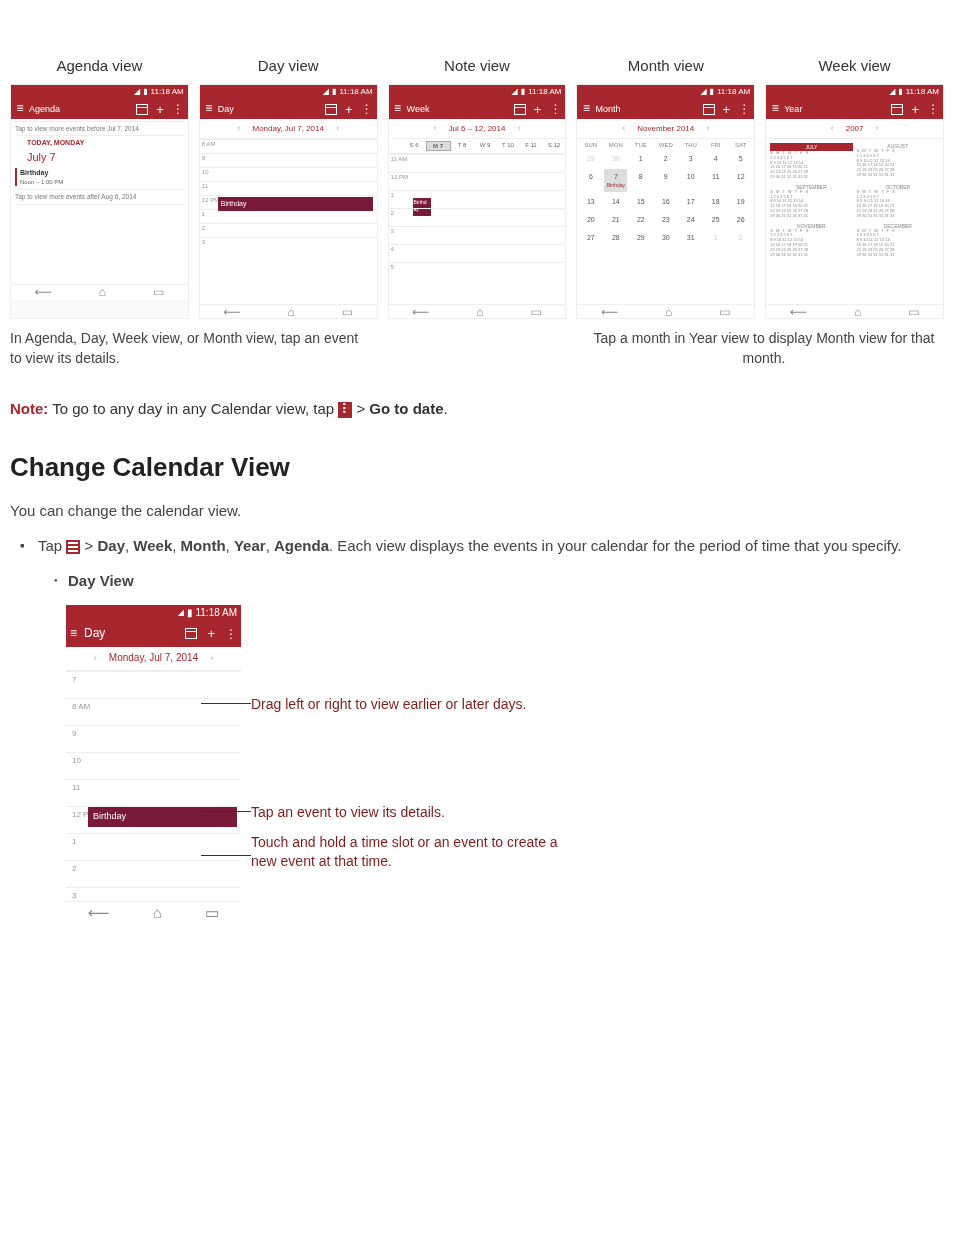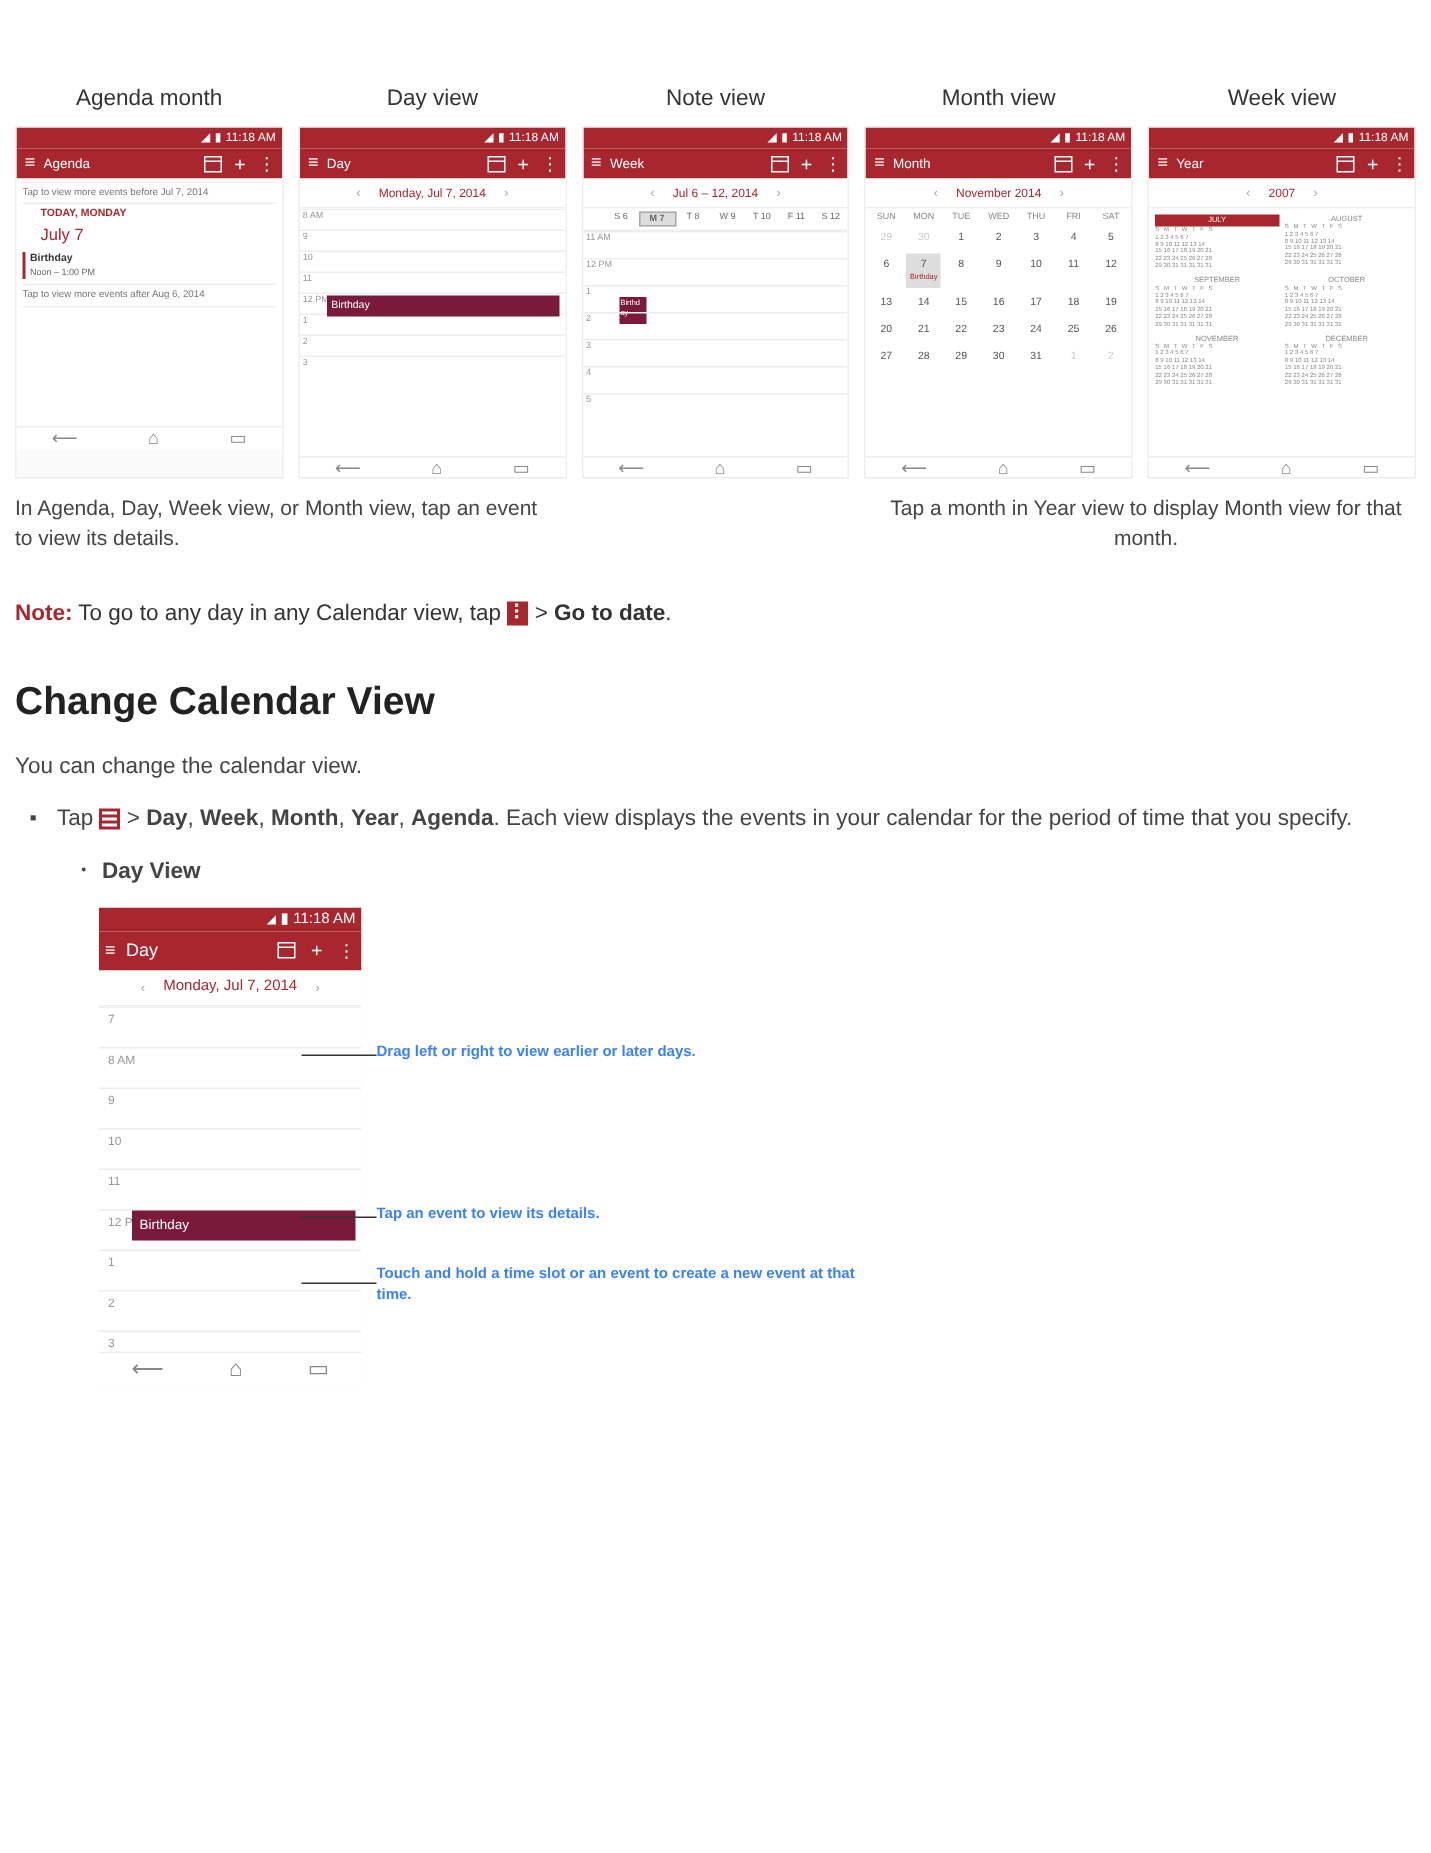--- a/index.html
+++ b/index.html
@@ -157,35 +157,35 @@
   .phone-large .action-right { font-size: 13px; gap:10px;}
   .phone-large .date-nav { height: 24px; font-size: 10px;}
   .phone-large .phone-body { height: 230px; padding:0; }
   .phone-large .nav-buttons { height: 22px; }
   .phone-large .nav-buttons span { font-size: 15px; }
   .phone-large .day-row { height: 27px; }
   .phone-large .day-label { font-size:8px; left:6px; top:2px;}
   .phone-large .day-event {
     left:22px; height:20px; top: 0; font-size:9px; padding:3px 5px;
   }
-  .callouts { flex:1; position:relative; font-size:10px; color:#3b82f6; padding-left: 10px; font-weight: bold;}
+  .callouts { flex:1; position:relative; font-size:14px; color:#7f1d1d; padding-left: 10px;}
   .callout-line {
     position:absolute; border-top:1px solid #333; height:1px;
   }
   .callout-text { position:absolute; left:10px; right: -150px; }
 </style>
 </head>
 <body>
 
 <div class="page">
 
   <div class="views-row">
 
     <div class="view-col">
-      <span class="view-label">Agenda month</span>
+      <span class="view-label">Agenda view</span>
       <div class="phone-shot">
         <div class="status-bar">
           <span class="signal">◢</span>
           <span>▮</span>
           <span>11:18 AM</span>
         </div>
         <div class="action-bar">
           <span class="action-left">
             <span class="hamburger"></span>
             <span>Agenda</span>
@@ -595,17 +595,17 @@
         <span>⌂</span>
         <span>▭</span>
       </div>
     </div>
     <div class="callouts" style="height:320px;">
       <div class="callout-line" style="top:98px; left:-40px; width:50px;"></div>
       <div class="callout-text" style="top:90px;">Drag left or right to view earlier or later days.</div>
       <div class="callout-line" style="top:206px; left:-40px; width:50px;"></div>
       <div class="callout-text" style="top:198px;">Tap an event to view its details.</div>
       <div class="callout-line" style="top:250px; left:-40px; width:50px;"></div>
-      <div class="callout-text" style="top:238px; max-width:320px;">Touch and hold a time slot or an event to create a new event at that time.</div>
+      <div class="callout-text" style="top:228px; max-width:320px;">Touch and hold a time slot or an event to create a new event at that time.</div>
     </div>
   </div>
 
 </div>
 
 </body></html>

